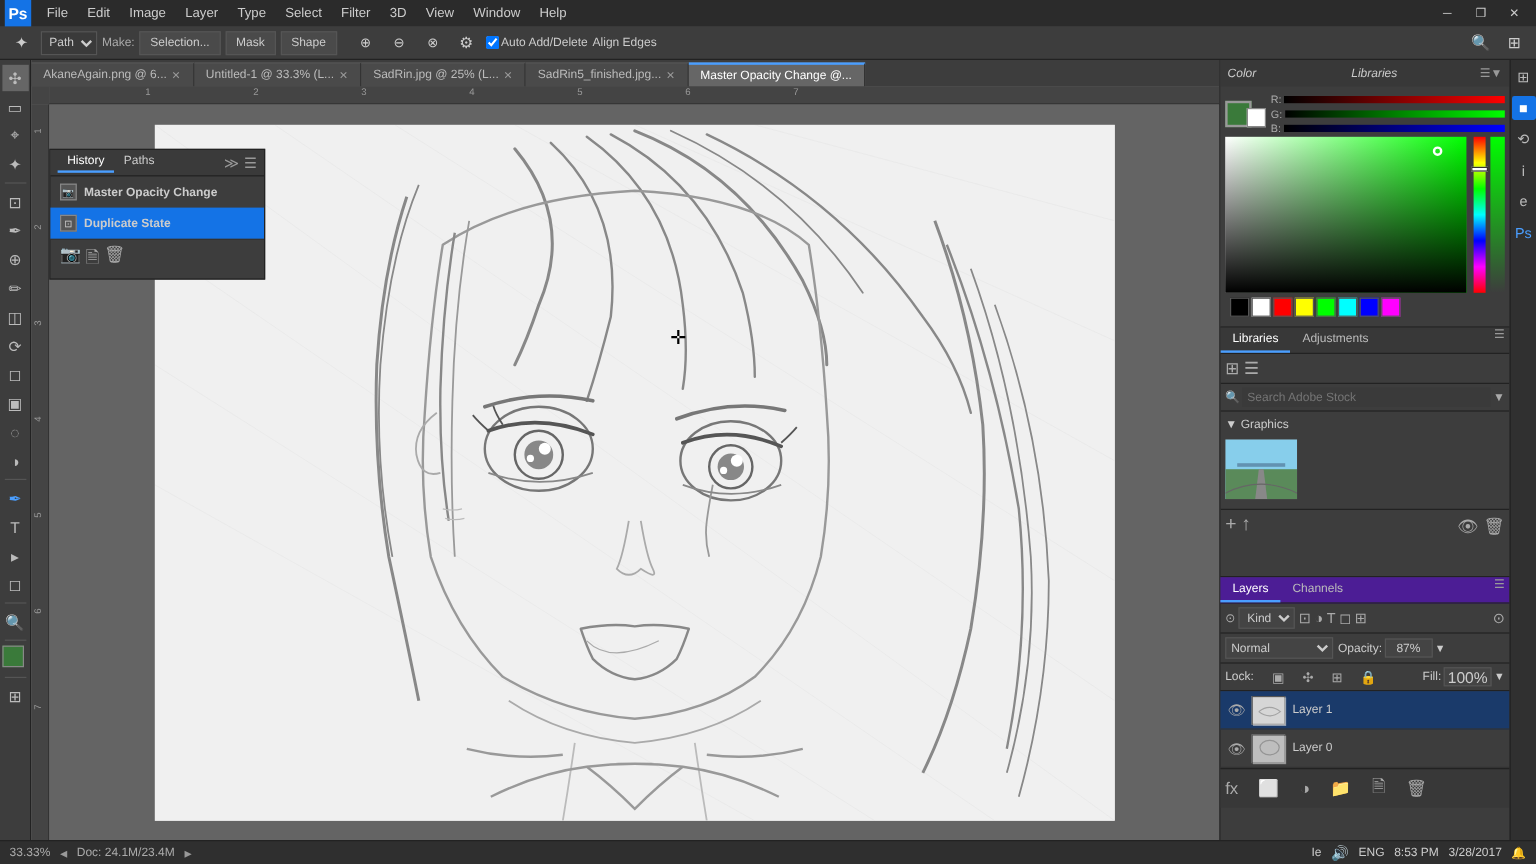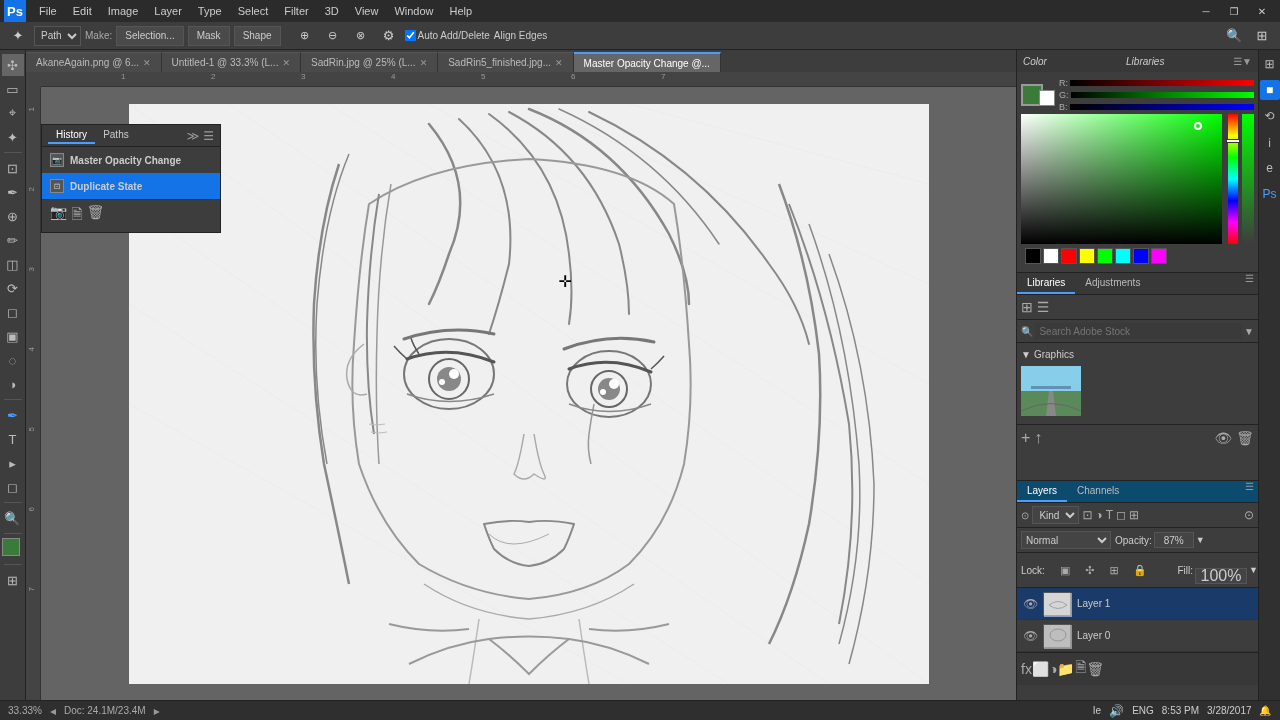--- a/index.html
+++ b/index.html
@@ -100,40 +100,40 @@
     .search-input { flex: 1; background: #3a3a3a; border: none; color: #ccc; font-size: 10px; height: 16px; padding: 0 4px; outline: none; }
     .graphics-section { padding: 4px; }
     .section-title { display: flex; align-items: center; gap: 3px; font-size: 10px; color: #ccc; padding: 2px 0; cursor: pointer; }
     .graphics-grid { display: flex; gap: 4px; flex-wrap: wrap; padding: 4px 0; }
     .graphics-thumb { width: 60px; height: 50px; background: #555; overflow: hidden; }
     .lib-bottom { display: flex; align-items: center; padding: 4px; gap: 4px; border-top: 1px solid #222; }
     .lib-bottom-btn { font-size: 16px; color: #aaa; cursor: pointer; }
 
     
     #layers-panel { height: 220px; display: flex; flex-direction: column; border-top: 1px solid #222; }
-    .layers-tabs { display: flex; background: #0c4a6e; border-bottom: 1px solid #222; }
+    .layers-tabs { display: flex; background: #4c1d95; border-bottom: 1px solid #222; }
     .layers-tab { padding: 4px 10px; font-size: 10px; color: #bbb; cursor: pointer; }
     .layers-tab.active { color: #fff; border-bottom: 2px solid #4a9eff; }
     .layers-toolbar { display: flex; align-items: center; padding: 3px 4px; gap: 3px; border-bottom: 1px solid #222; }
     .layers-filter { background: #444; border: 1px solid #555; color: #ccc; height: 18px; font-size: 10px; padding: 0 2px; }
     .layers-icon { font-size: 12px; color: #aaa; cursor: pointer; }
     .layers-blend { display: flex; align-items: center; padding: 3px 4px; gap: 4px; border-bottom: 1px solid #222; }
     .blend-select { background: #444; border: 1px solid #555; color: #ccc; height: 18px; font-size: 10px; width: 90px; }
     .opacity-row { display: flex; align-items: center; gap: 2px; font-size: 10px; color: #ccc; }
     .opacity-input { width: 40px; background: #444; border: 1px solid #555; color: #ccc; height: 16px; font-size: 10px; text-align: center; }
     .layers-lock { display: flex; align-items: center; padding: 3px 4px; gap: 15px; border-bottom: 1px solid #222; font-size: 10px; color: #ccc; }
     .lock-icon { font-size: 11px; color: #aaa; cursor: pointer; }
     .fill-row { display: flex; align-items: center; gap: 2px; font-size: 10px; color: #ccc; }
-    .fill-input { width: 52px; background: #444; border: 1px solid #555; color: #ccc; height: 16px; font-size: 16px; text-align: center; margin-top: 12px; }
+    .fill-input { width: 40px; background: #444; border: 1px solid #555; color: #ccc; height: 16px; font-size: 13px; text-align: center; }
     .layer-row { display: flex; align-items: center; height: 32px; padding: 0 6px; gap: 6px; cursor: pointer; border-bottom: 1px solid #333; }
     .layer-row.selected { background: #1a3a6a; }
     .layer-eye { font-size: 12px; color: #aaa; cursor: pointer; width: 14px; }
     .layer-thumb { width: 28px; height: 24px; border: 1px solid #555; background: #555; }
     .layer-name { font-size: 10px; color: #ccc; flex: 1; }
-    .layers-actions { display: flex; align-items: center; padding: 4px; gap: 0; background: #383838; border-top: 1px solid #222; }
+    .layers-actions { display: flex; align-items: center; padding: 4px; gap: 17px; background: #383838; border-top: 1px solid #222; }
     .layer-action-btn { font-size: 14px; color: #aaa; cursor: pointer; }
 
     
     #statusbar { height: 20px; background: #2f2f2f; display: flex; align-items: center; padding: 0 8px; gap: 8px; border-top: 1px solid #222; font-size: 10px; color: #999; }
     .status-zoom { color: #aaa; }
     .status-doc { color: #aaa; }
     .status-arrow { font-size: 12px; cursor: pointer; }
 
     
     #far-right { width: 22px; background: #303030; display: flex; flex-direction: column; align-items: center; padding: 4px 0; gap: 6px; border-left: 1px solid #222; }

